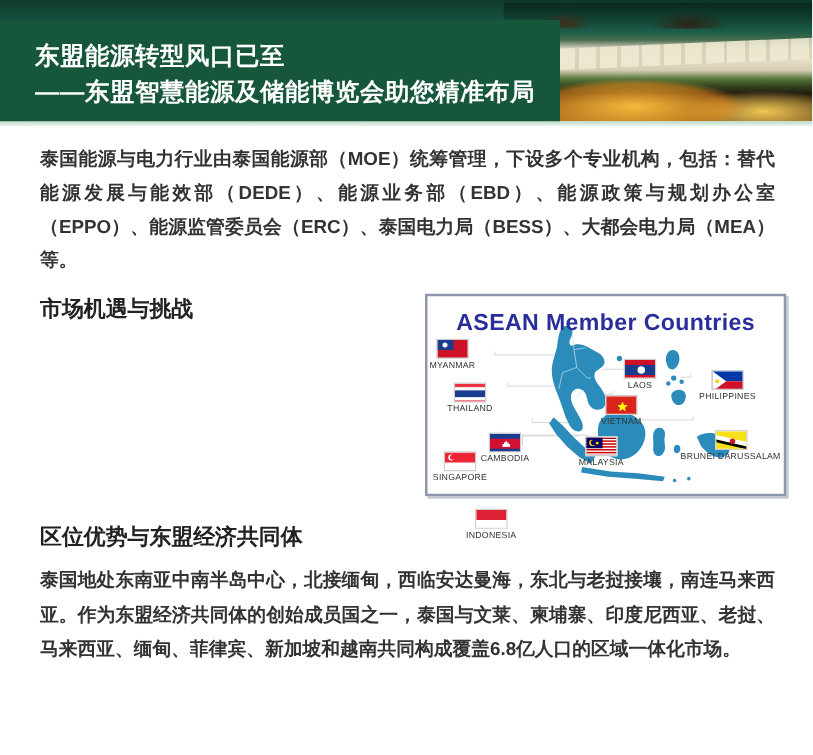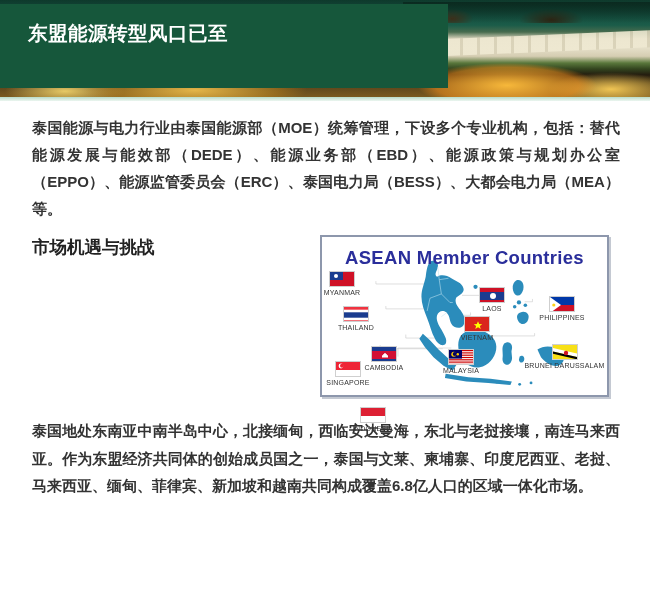--- a/index.html
+++ b/index.html
@@ -22,31 +22,31 @@
   .banner-photo::before { content:""; position:absolute; left:62%; right:0; top:2%; height:22%;
     background:
       radial-gradient(ellipse 30px 14px at 20% 80%, #3c2f1a, transparent 70%),
       radial-gradient(ellipse 46px 16px at 60% 85%, #2c2413, transparent 70%),
       linear-gradient(180deg, rgba(10,40,30,.9), rgba(10,40,30,0));
   }
   .banner-photo::after { content:""; position:absolute; left:66%; right:0; top:36%; height:18%;
     background:repeating-linear-gradient(90deg,#efe9d2 0 14px,#d9d2b8 14px 17px);
     transform:skewY(-2.5deg); opacity:.9;
   }
-  .banner-box { position:absolute; left:0; top:4px; width:448px; height:84px;
+  .banner-box { position:absolute; left:0; top:16px; width:448px; height:84px;
     padding:15px 0 0 28px; color:#fff; }
   .banner-line { font-size:19.5px; font-weight:700; line-height:29px; letter-spacing:.5px;
     white-space:nowrap; }
   .banner-sep { width:650px; height:4px;
     background:linear-gradient(180deg,#b9dcc9,#ecf6f0); }
 
   
   .intro { margin:13px 30px 0 32px; font-size:15px; font-weight:600; color:#333;
     line-height:27px; text-align:justify; }
-  .cols { display:flex; margin-top:9px; padding-left:32px; }
+  .cols { display:flex; margin-top:9px; padding-left:32px;gap:20px; }
   .left-col { width:270px; margin-right:18px; }
   .sec-heading { font-size:17.5px; font-weight:700; color:#222; margin:4px 0 10px; }
   .sec-body { font-size:15px; font-weight:600; color:#333; line-height:27.5px; text-align:justify; }
   .location { margin:20px 30px 0 32px; }
   .location .sec-body { margin-top:8px; }
 
   
   .map-box { position:relative; width:289px; height:162px; background:#fff;
     border:2px solid #8d97ac; box-shadow:2px 2px 0 rgba(125,135,155,.45); margin-top:4px;
     flex:none; }
@@ -62,20 +62,21 @@
 </style>
 </head>
 <body>
 
 <div class="page">
 
   <div class="banner">
     <div class="banner-photo"></div>
     <div class="banner-box" style="background:#16573b;">
       <div class="banner-line">东盟能源转型风口已至</div>
+      <div class="banner-line">——东盟智慧能源及储能博览会助您精准布局</div>
     </div>
   </div>
   <div class="banner-sep"></div>
 
   <p class="intro">泰国能源与电力行业由泰国能源部（MOE）统筹管理，下设多个专业机构，包括：替代能源发展与能效部（DEDE）、能源业务部（EBD）、能源政策与规划办公室（EPPO）、能源监管委员会（ERC）、泰国电力局（BESS）、大都会电力局（MEA）等。</p>
 
   <div class="cols">
     <div class="left-col">
       <h2 class="sec-heading">市场机遇与挑战</h2>
     </div>
@@ -223,16 +224,17 @@
           <path d="M0,3 L26,9 L26,12.5 L0,6.5 Z" fill="#fff"></path>
           <path d="M0,6.5 L26,12.5 L26,14.8 L0,8.8 Z" fill="#000"></path>
           <circle cx="13" cy="8" r="2.2" fill="#cf1126"></circle>
         </svg>
         <span class="flag-label">BRUNEI DARUSSALAM</span>
       </div>
     </div>
   </div>
 
   <div class="location">
+    <h2 class="sec-heading">区位优势与东盟经济共同体</h2>
     <p class="sec-body">泰国地处东南亚中南半岛中心，北接缅甸，西临安达曼海，东北与老挝接壤，南连马来西亚。作为东盟经济共同体的创始成员国之一，泰国与文莱、柬埔寨、印度尼西亚、老挝、马来西亚、缅甸、菲律宾、新加坡和越南共同构成覆盖6.8亿人口的区域一体化市场。</p>
   </div>
 
 </div>
 
 </body></html>

